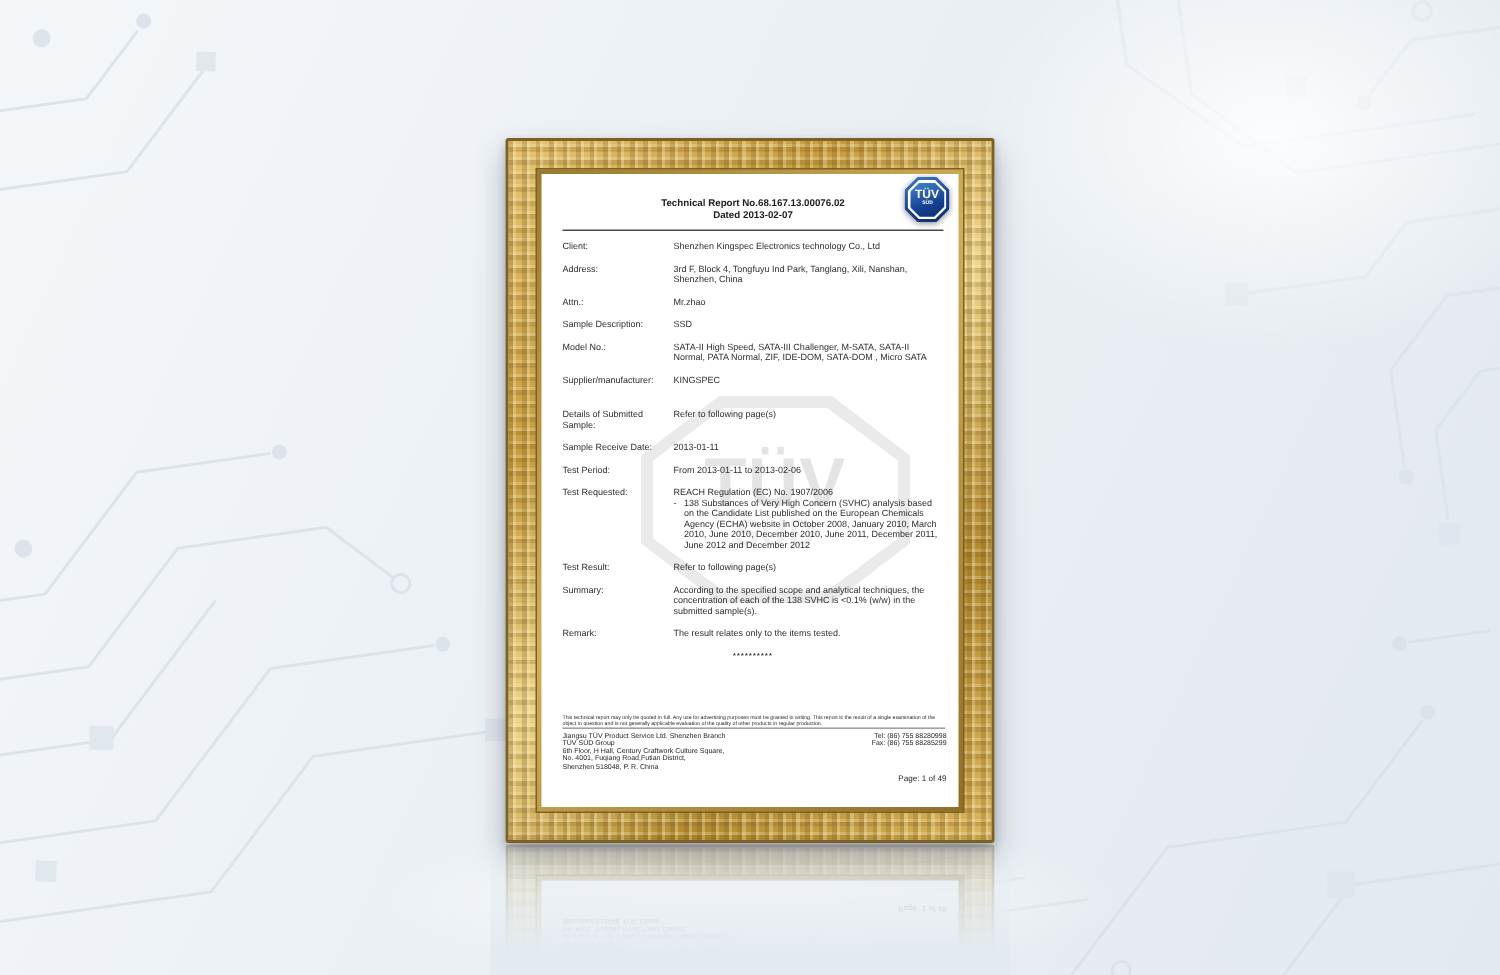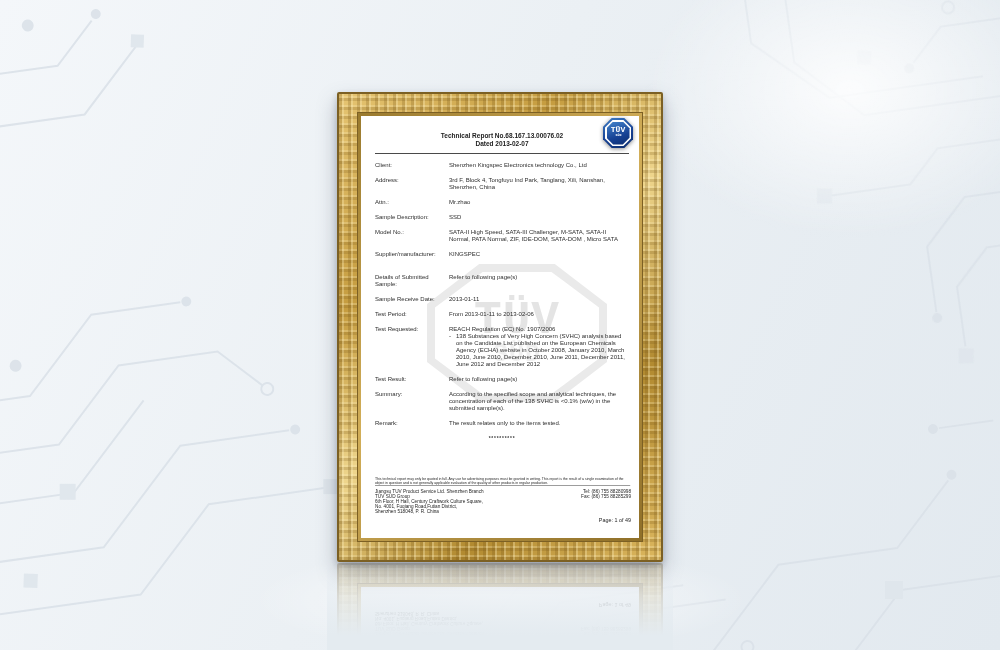--- a/index.html
+++ b/index.html
@@ -33,21 +33,21 @@
   .row .lbl{flex:0 0 74px;width:74px;color:#2e2e2e;}
   .row .val{flex:1;padding-right:2px;color:#2e2e2e;}
   .mt-lg{margin-top:10px;}
   .mb-lg{margin-bottom:16px;}
   .bullet{display:flex;}
   .bullet .bm{width:7px;flex:0 0 7px;}
   .separator{text-align:center;font-weight:bold;letter-spacing:1px;margin-top:8px;color:#333;
     font-size:6px;transform:scale(.8);transform-origin:center;}
 
   
-  .oct{clip-path:polygon(29% 0,71% 0,100% 29%,100% 71%,71% 100%,29% 100%,0 71%,0 29%);font-family:Liberation Mono, monospace;}
+  .oct{clip-path:polygon(29% 0,71% 0,100% 29%,100% 71%,71% 100%,29% 100%,0 71%,0 29%);}
   .logo{position:absolute;top:2px;right:6px;width:30px;height:30px;z-index:2;
     filter:drop-shadow(0 1px 2px rgba(0,0,0,.45));}
   .logo-o1{width:30px;height:30px;background:linear-gradient(160deg,#3f7cc4 0%,#164194 55%,#0c2d6e 100%);position:relative;}
   .logo-o2{position:absolute;left:2px;top:2px;width:26px;height:26px;background:#ffffff;}
   .logo-o3{position:absolute;left:3.5px;top:3.5px;width:23px;height:23px;
     background:linear-gradient(160deg,#4585cc 0%,#164194 60%,#0c2d6e 100%);
     display:flex;flex-direction:column;align-items:center;justify-content:center;color:#fff;}
   .logo-tuv{font-weight:bold;font-size:8px;line-height:8px;letter-spacing:0;}
   .logo-sud{font-weight:bold;font-size:6px;line-height:6px;transform:scale(.55);transform-origin:center top;}
 

